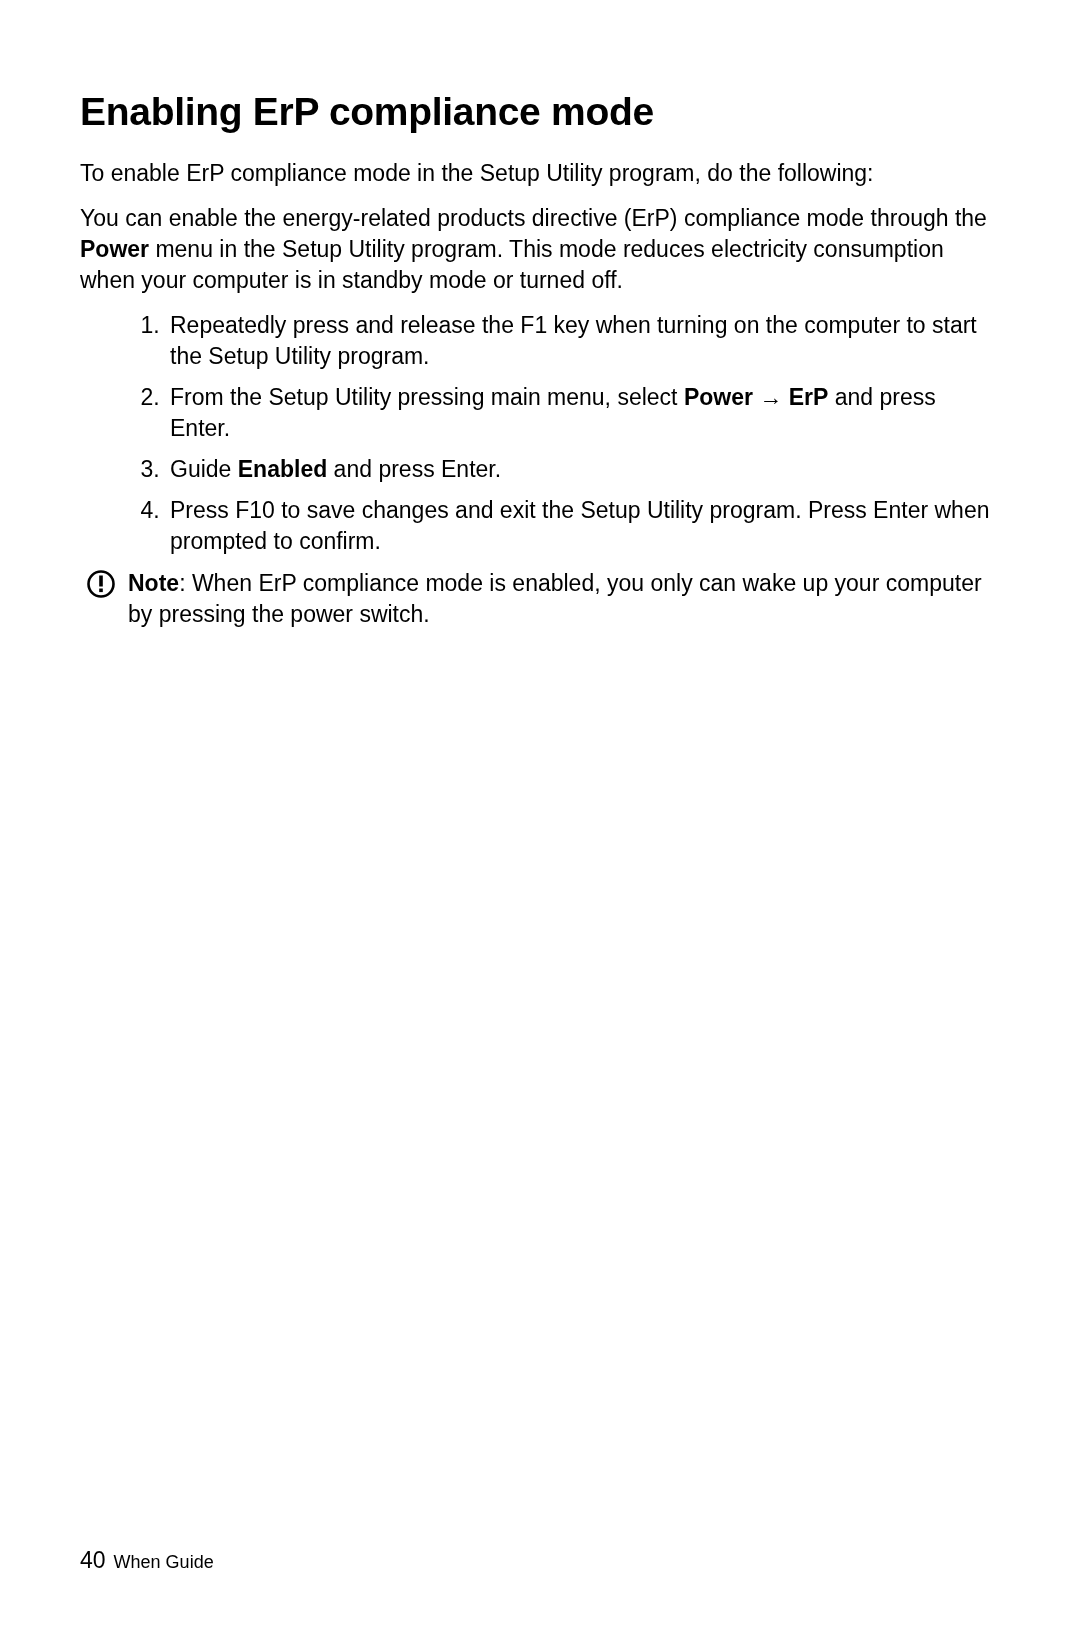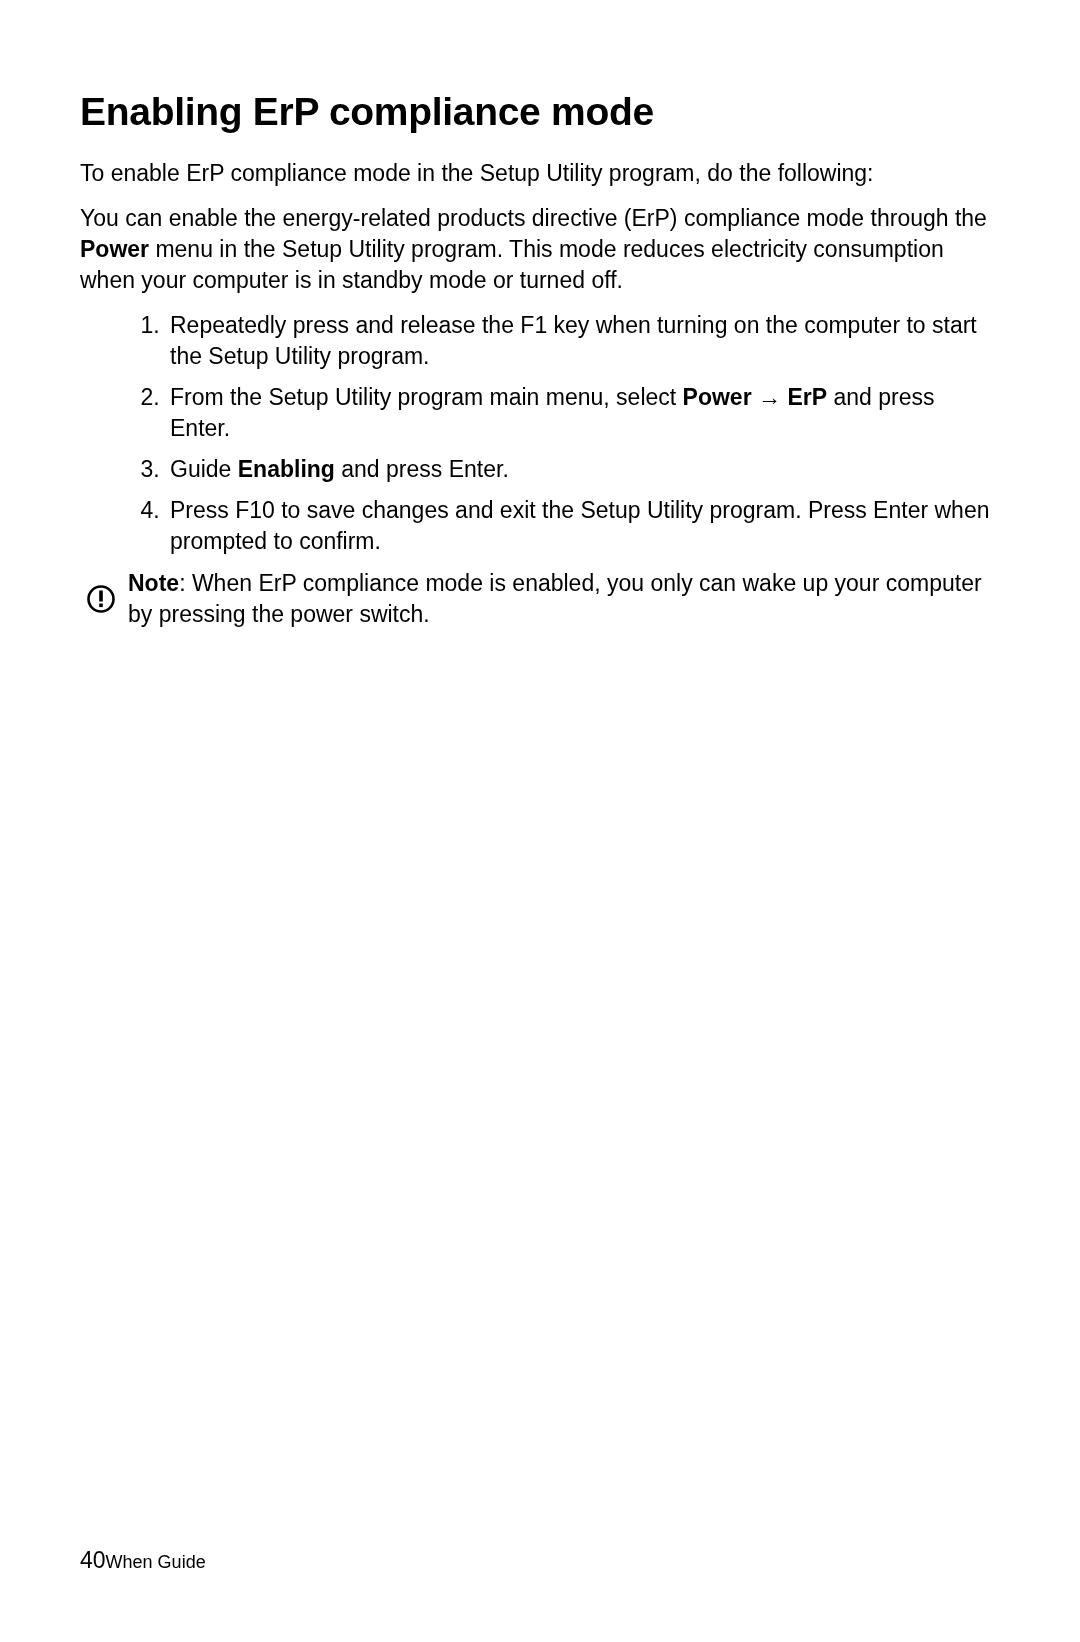--- a/index.html
+++ b/index.html
@@ -29,63 +29,63 @@
       line-height: 1.35;
     }
     ol.steps li {
       margin-bottom: 10px;
       padding-left: 4px;
       margin-left: 40px;
     }
     ol.steps li .bold { font-weight: bold; }
     .note-block {
       display: flex;
-      align-items: center;
+      align-items: flex-start;
       font-size: 23px;
       line-height: 1.35;
       padding-left: 6px;
     }
     .note-icon {
       flex: 0 0 auto;
       width: 30px;
       height: 30px;
       margin-right: 12px;
       margin-top: 1px;
     }
     .note-text .bold { font-weight: bold; }
     .footer {
       position: absolute;
       left: 80px;
       bottom: 68px;
       font-size: 18px;
     }
-    .footer .page-num { font-size: 23px; margin-right: 0; }
+    .footer .page-num { font-size: 23px; margin-right: 8px; }
   </style>
 </head>
 <body>
 
 <div class="page">
 
   <h1 class="title">Enabling ErP compliance mode</h1>
 
   <p class="para">To enable ErP compliance mode in the Setup Utility program, do the following:</p>
 
   <p class="para">
     <span>You can enable the energy-related products directive (ErP) compliance mode through the </span><span class="bold">Power</span><span> menu in the Setup Utility program. This mode reduces electricity consumption when your computer is in standby mode or turned off.</span>
   </p>
 
   <ol class="steps">
     <li>
       <span>Repeatedly press and release the F1 key when turning on the computer to start the Setup Utility program.</span>
     </li>
     <li>
-      <span>From the Setup Utility program main menu, select </span><span class="bold">Power</span><span> → </span><span class="bold">ErP</span><span> and press Enter.</span>
+      <span>From the Setup Utility pressing main menu, select </span><span class="bold">Power</span><span> → </span><span class="bold">ErP</span><span> and press Enter.</span>
     </li>
     <li>
-      <span>Guide </span><span class="bold">Enabling</span><span> and press Enter.</span>
+      <span>Guide </span><span class="bold">Enabled</span><span> and press Enter.</span>
     </li>
     <li>
       <span>Press F10 to save changes and exit the Setup Utility program. Press Enter when prompted to confirm.</span>
     </li>
   </ol>
 
   <div class="note-block">
     <span class="note-icon">
       <svg viewBox="0 0 30 30" width="30" height="30">
         <circle cx="15" cy="15" r="12.5" fill="none" stroke="#000" stroke-width="2.6"></circle>

